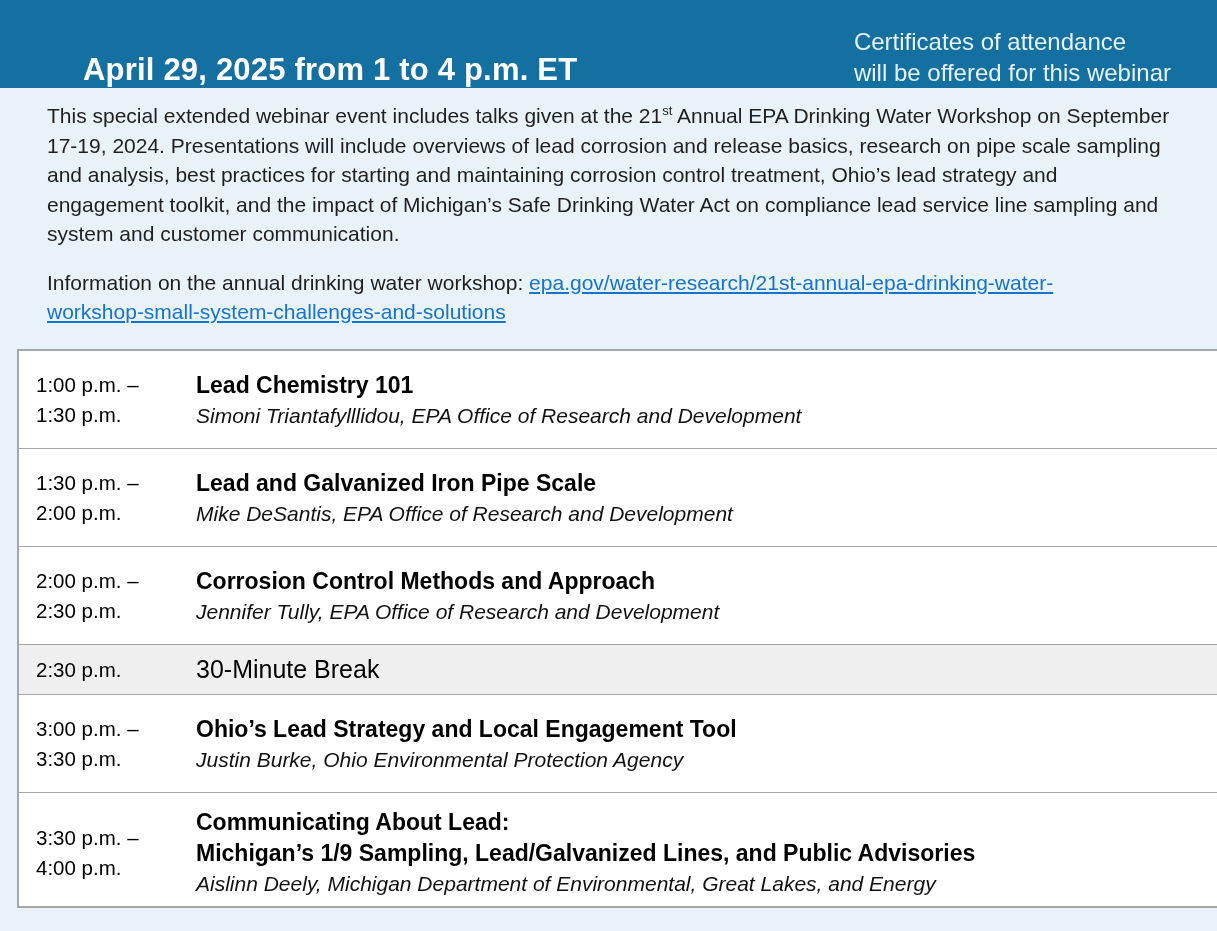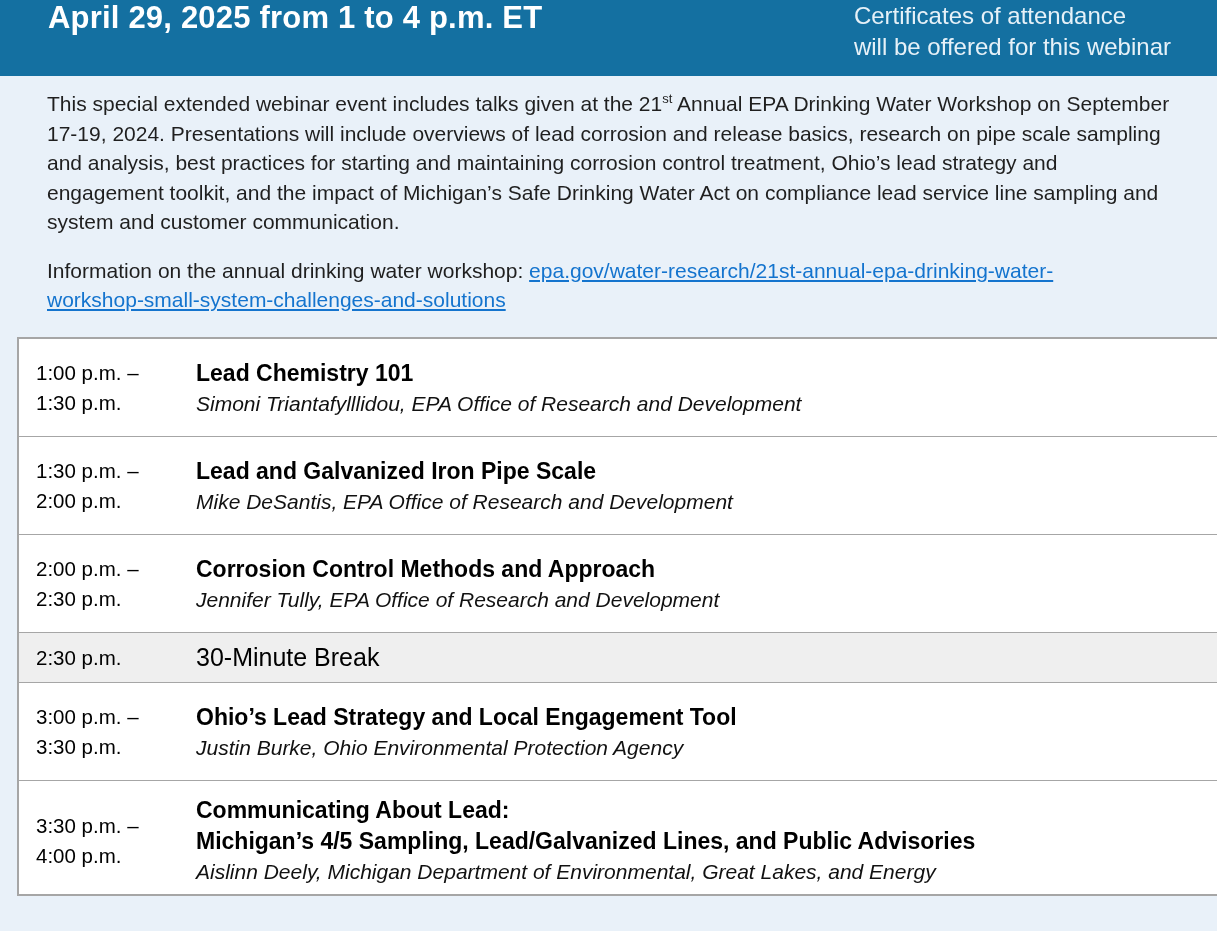--- a/index.html
+++ b/index.html
@@ -13,23 +13,23 @@
   *{box-sizing:border-box;margin:0;padding:0;}
   html,body{width:1217px;background:#fff;}
   body{font-family:"Liberation Sans",sans-serif;}
   .page{
     width:1217px;height:931px;
     background:var(--page_bg,#E9F1F9);
     overflow:hidden;position:relative;
   }
   
   .banner{
-    width:100%;height:76px;
+    width:100%;height:88px;
     background:var(--header_blue,#1470A1);
-    display:flex;justify-content:space-between;align-items:flex-start;
+    display:flex;justify-content:space-between;align-items:flex-end;padding-left:35px;
   }
   .banner-title{
     color:#ffffff;font-size:31px;font-weight:bold;
     padding-left:48px;letter-spacing:0.2px;
   }
   .banner-note{
     color:#E6F1F8;font-size:24px;line-height:31px;
     padding-right:46px;font-weight:normal;text-align:left;
   }
   
@@ -154,19 +154,19 @@
       </div>
     </div>
 
     <div class="row row-center">
       <div class="cell-time">
         <div>3:30 p.m. –</div>
         <div>4:00 p.m.</div>
       </div>
       <div class="cell-session">
         <div class="session-title">Communicating About Lead:</div>
-        <div class="session-title">Michigan’s 4/5 Sampling, Lead/Galvanized Lines, and Public Advisories</div>
+        <div class="session-title">Michigan’s 1/9 Sampling, Lead/Galvanized Lines, and Public Advisories</div>
         <div class="session-speaker">Aislinn Deely, Michigan Department of Environmental, Great Lakes, and Energy</div>
       </div>
     </div>
 
   </div>
 </div>
 
 </body></html>

